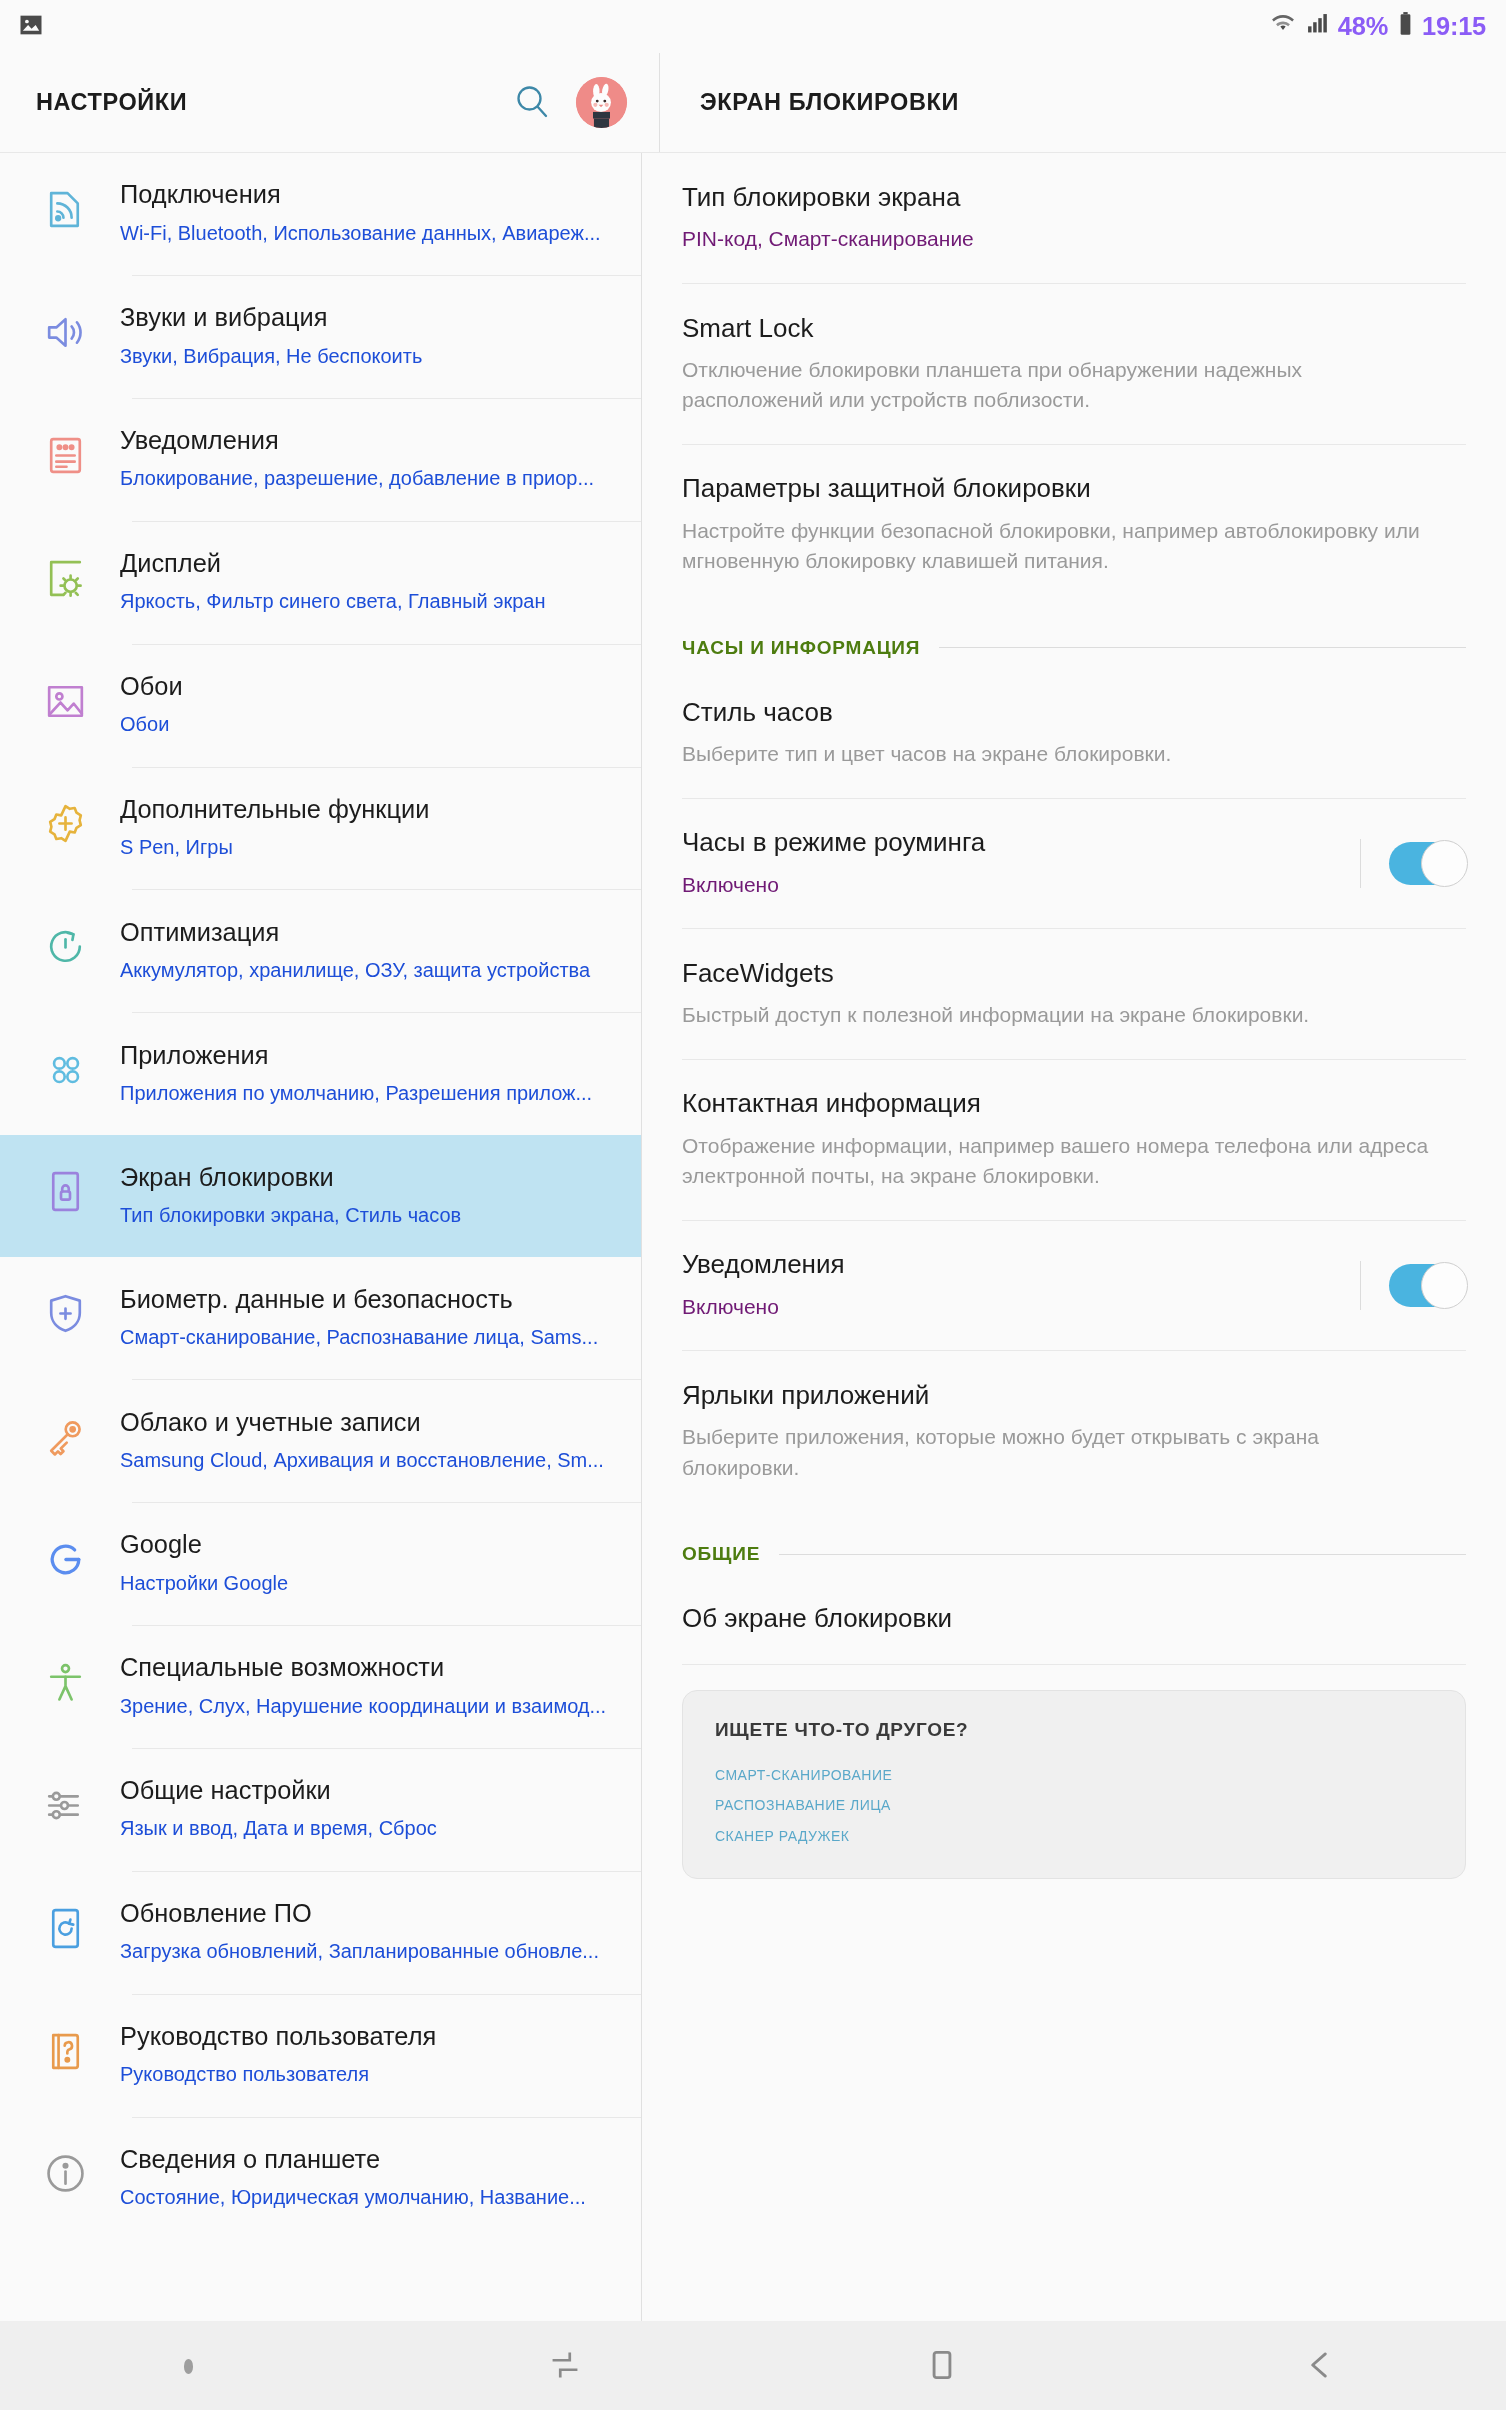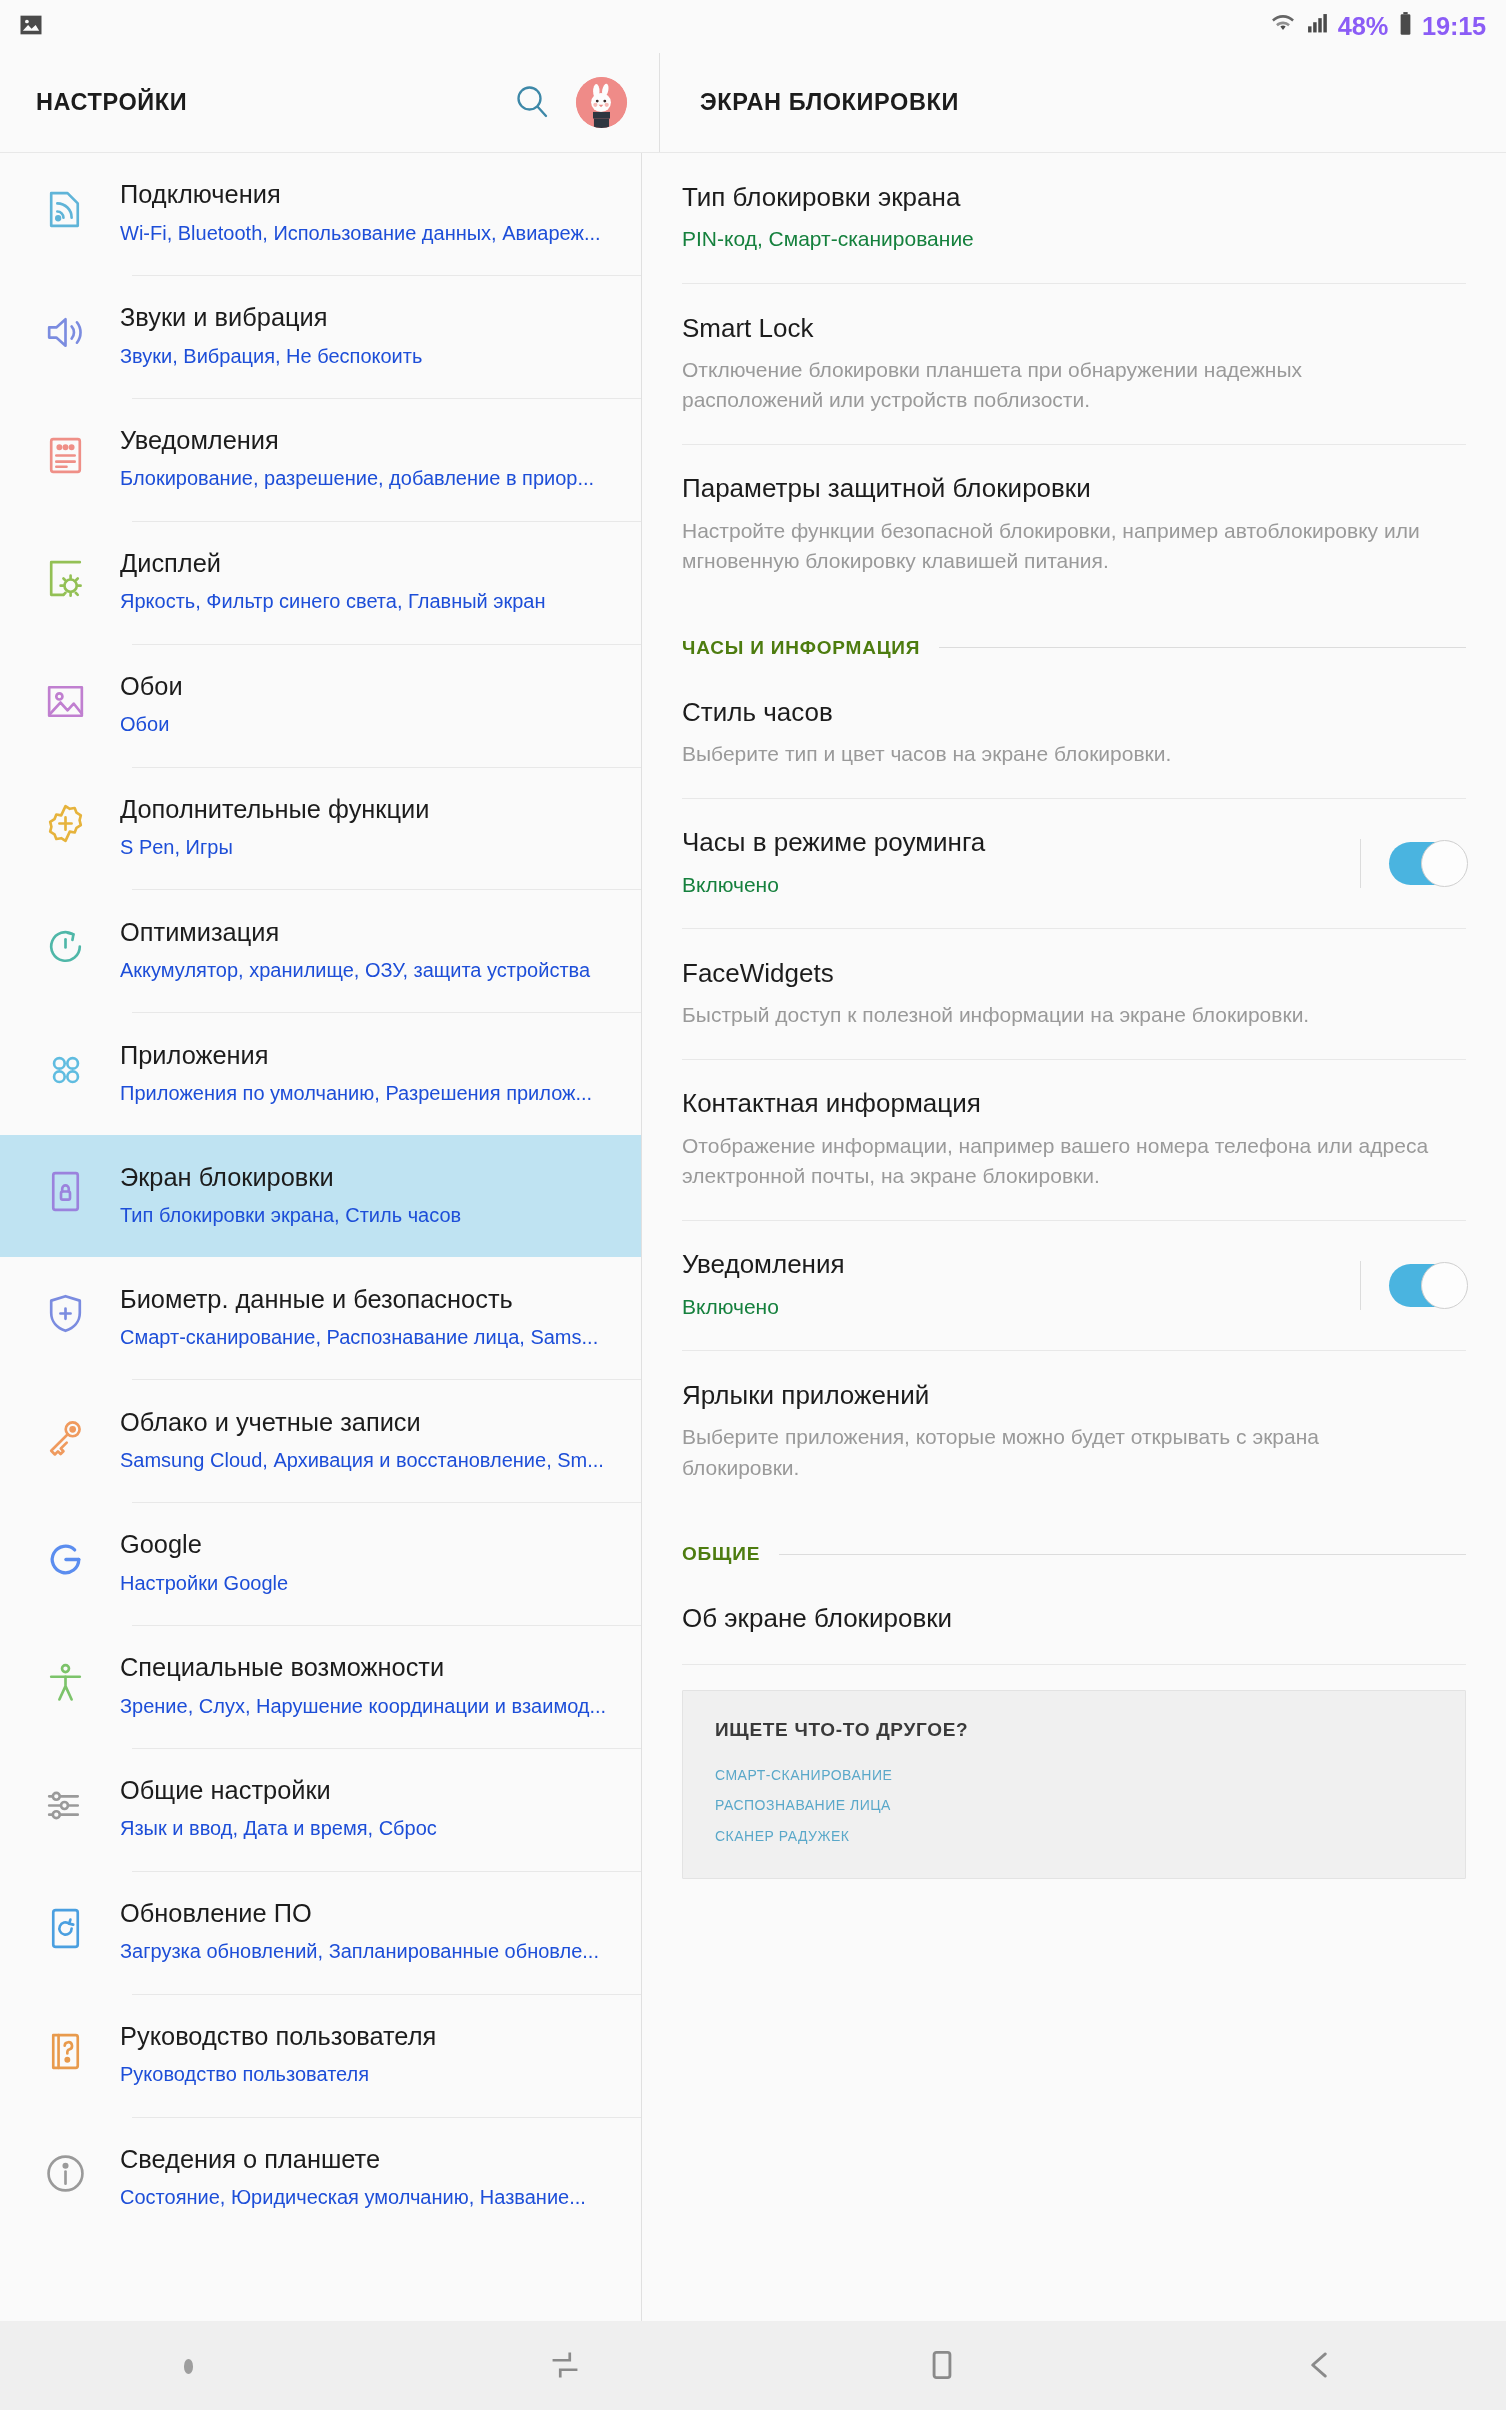--- a/index.html
+++ b/index.html
@@ -157,21 +157,21 @@
     color: #1c1c1c;
     line-height: 1.3;
   }
   .d-sub {
     font-size: 21px;
     color: #9a9a9a;
     margin-top: 9.4px;
     line-height: 1.45;
     max-width: 753px;
   }
-  .d-sub.accent { color: #15803d; }
+  .d-sub.accent { color: #701a75; }
   .d-divider { height: 0.9px; background: #e8e8e8; }
   .d-row {
     display: flex;
     align-items: center;
     justify-content: space-between;
   }
   .d-row-text { flex: 1; min-width: 0; }
 
   
   .d-section {
@@ -216,21 +216,21 @@
     background: #fdfdfd;
     border: 0.9px solid #cfcfcf;
     box-sizing: border-box;
   }
 
   
   .promo {
     margin-top: 24.5px;
     background: #f0f0f0;
     border: 0.9px solid #e3e3e3;
-    border-radius: 1px;
+    border-radius: 15px;
     padding: 28px 46px 32px 32px;
     box-sizing: border-box;
   }
   .promo-head {
     font-size: 19px;
     font-weight: bold;
     letter-spacing: 0.7px;
     color: #3a3a3a;
     margin-bottom: 13px;
   }

